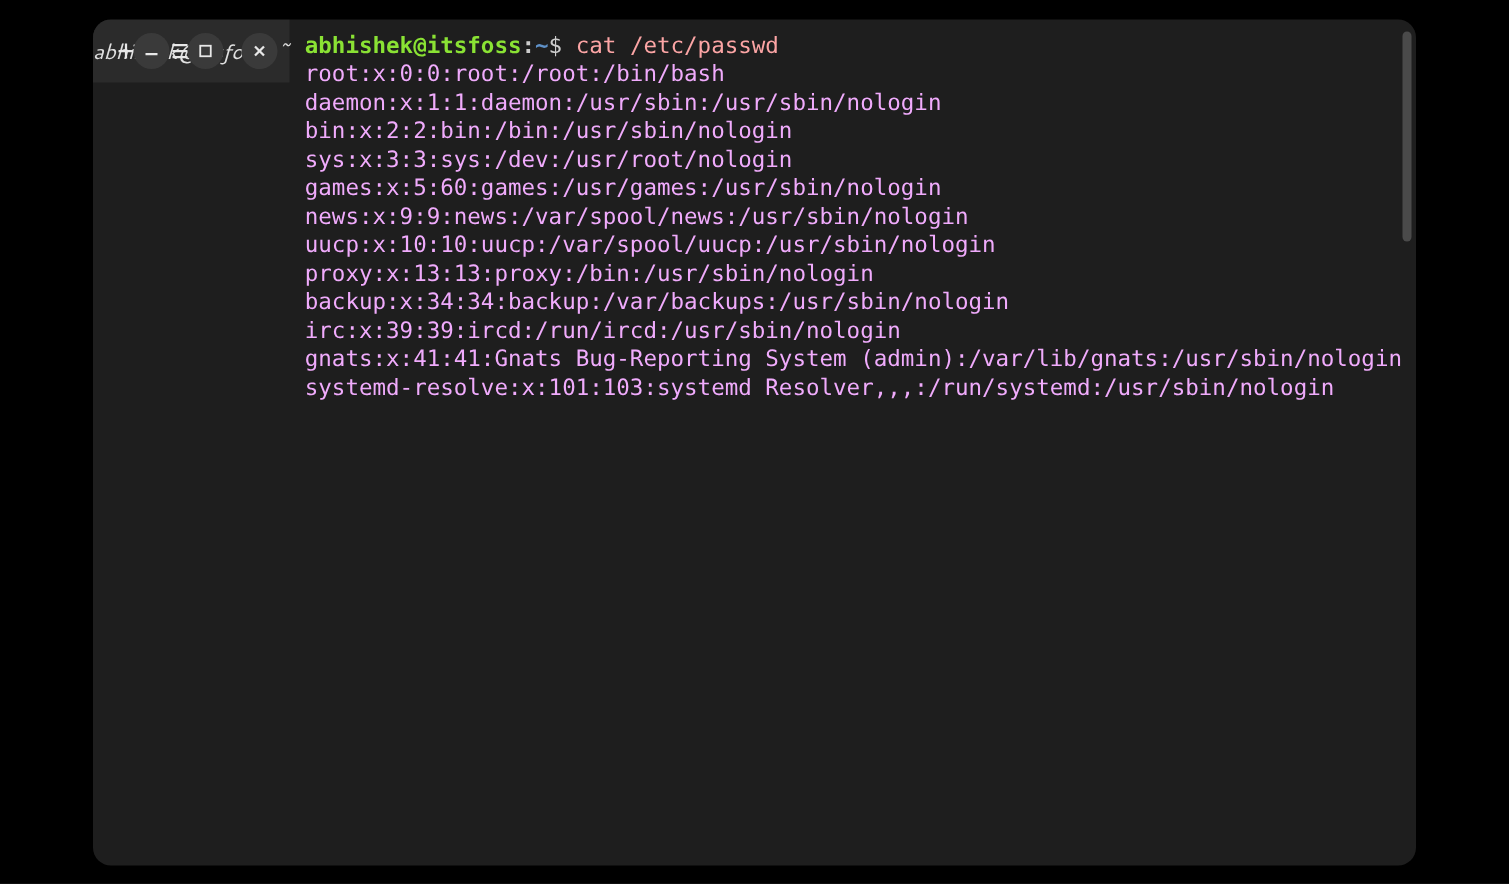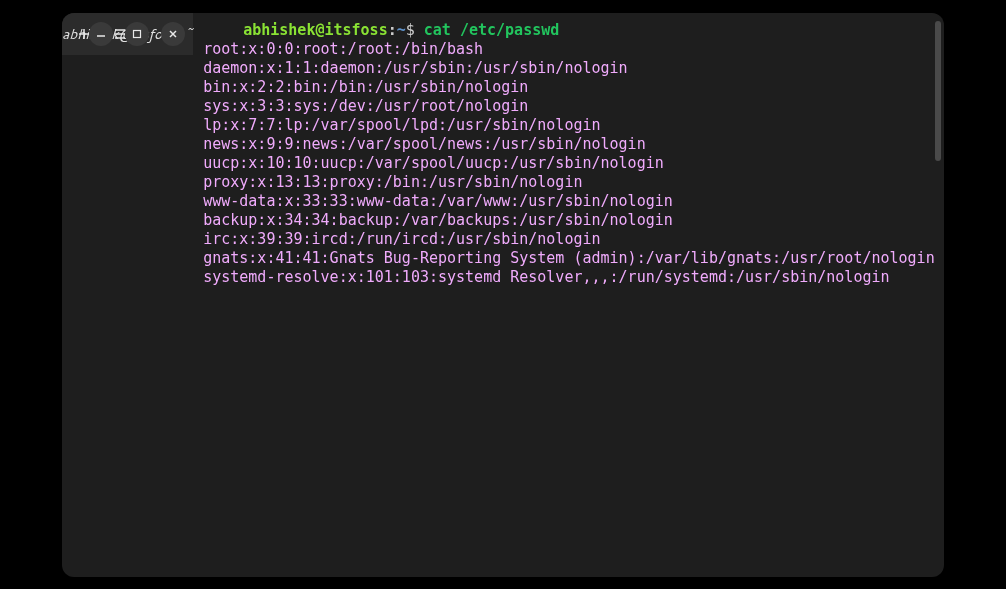--- a/index.html
+++ b/index.html
@@ -102,36 +102,34 @@
       height: 140px;
       background: #4a4a4a;
       border-radius: 3px;
     }
     .prompt-line {
       white-space: pre;
     }
     .user-host {
       color: #8ae234;
       font-weight: bold;
-      margin-left: 40px;
     }
     .colon {
       color: #cccccc;
       font-weight: bold;
     }
     .path {
       color: #5f91c8;
       font-weight: bold;
     }
     .dollar {
       color: #cccccc;
     }
     .command {
-      color: #22c55e;
-      font-weight: bold;
+      color: #fca5a5;
     }
     .output-line {
       color: #f0abfc;
       white-space: pre;
     }
   </style>
 </head>
 <body>
 
 <div class="terminal-window">
@@ -172,24 +170,23 @@
     </div>
   </div>
   <div class="terminal-body">
     <div class="scrollbar"></div>
     <div class="prompt-line"><span class="user-host">abhishek@itsfoss</span><span class="colon">:</span><span class="path">~</span><span class="dollar">$ </span><span class="command">cat /etc/passwd</span></div>
     <div id="output-container">
         <div class="output-line">root:x:0:0:root:/root:/bin/bash</div>
         <div class="output-line">daemon:x:1:1:daemon:/usr/sbin:/usr/sbin/nologin</div>
         <div class="output-line">bin:x:2:2:bin:/bin:/usr/sbin/nologin</div>
         <div class="output-line">sys:x:3:3:sys:/dev:/usr/root/nologin</div>
-        <div class="output-line">lp:x:7:7:lp:/var/spool/lpd:/usr/sbin/nologin</div>
+        <div class="output-line">games:x:5:60:games:/usr/games:/usr/sbin/nologin</div>
         <div class="output-line">news:x:9:9:news:/var/spool/news:/usr/sbin/nologin</div>
         <div class="output-line">uucp:x:10:10:uucp:/var/spool/uucp:/usr/sbin/nologin</div>
         <div class="output-line">proxy:x:13:13:proxy:/bin:/usr/sbin/nologin</div>
-        <div class="output-line">www-data:x:33:33:www-data:/var/www:/usr/sbin/nologin</div>
         <div class="output-line">backup:x:34:34:backup:/var/backups:/usr/sbin/nologin</div>
         <div class="output-line">irc:x:39:39:ircd:/run/ircd:/usr/sbin/nologin</div>
-        <div class="output-line">gnats:x:41:41:Gnats Bug-Reporting System (admin):/var/lib/gnats:/usr/root/nologin</div>
+        <div class="output-line">gnats:x:41:41:Gnats Bug-Reporting System (admin):/var/lib/gnats:/usr/sbin/nologin</div>
         <div class="output-line">systemd-resolve:x:101:103:systemd Resolver,,,:/run/systemd:/usr/sbin/nologin</div>
       </div>
   </div>
 </div>
 
 </body></html>

